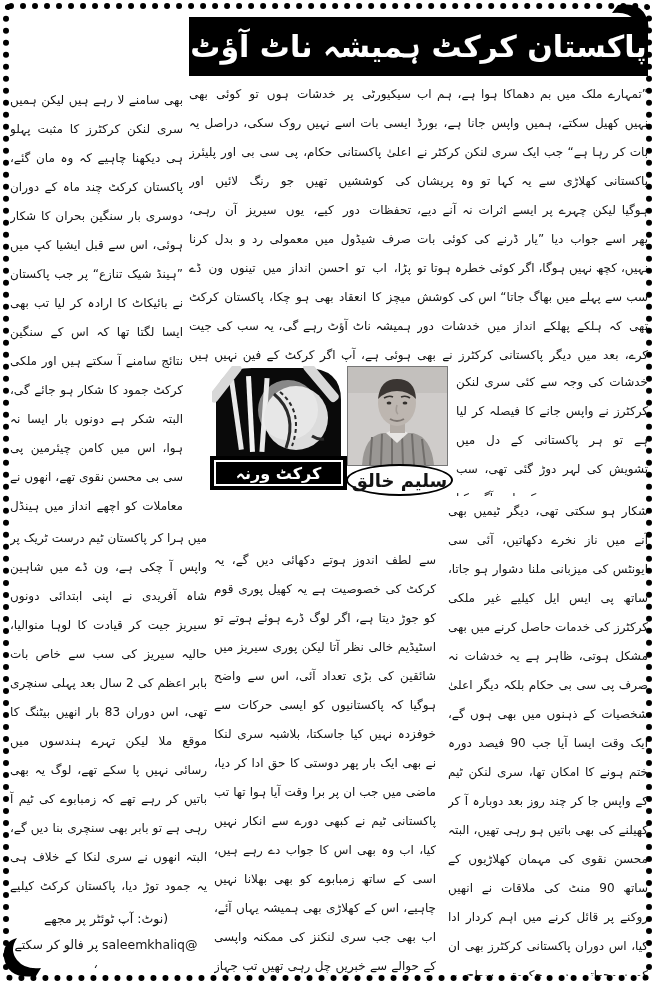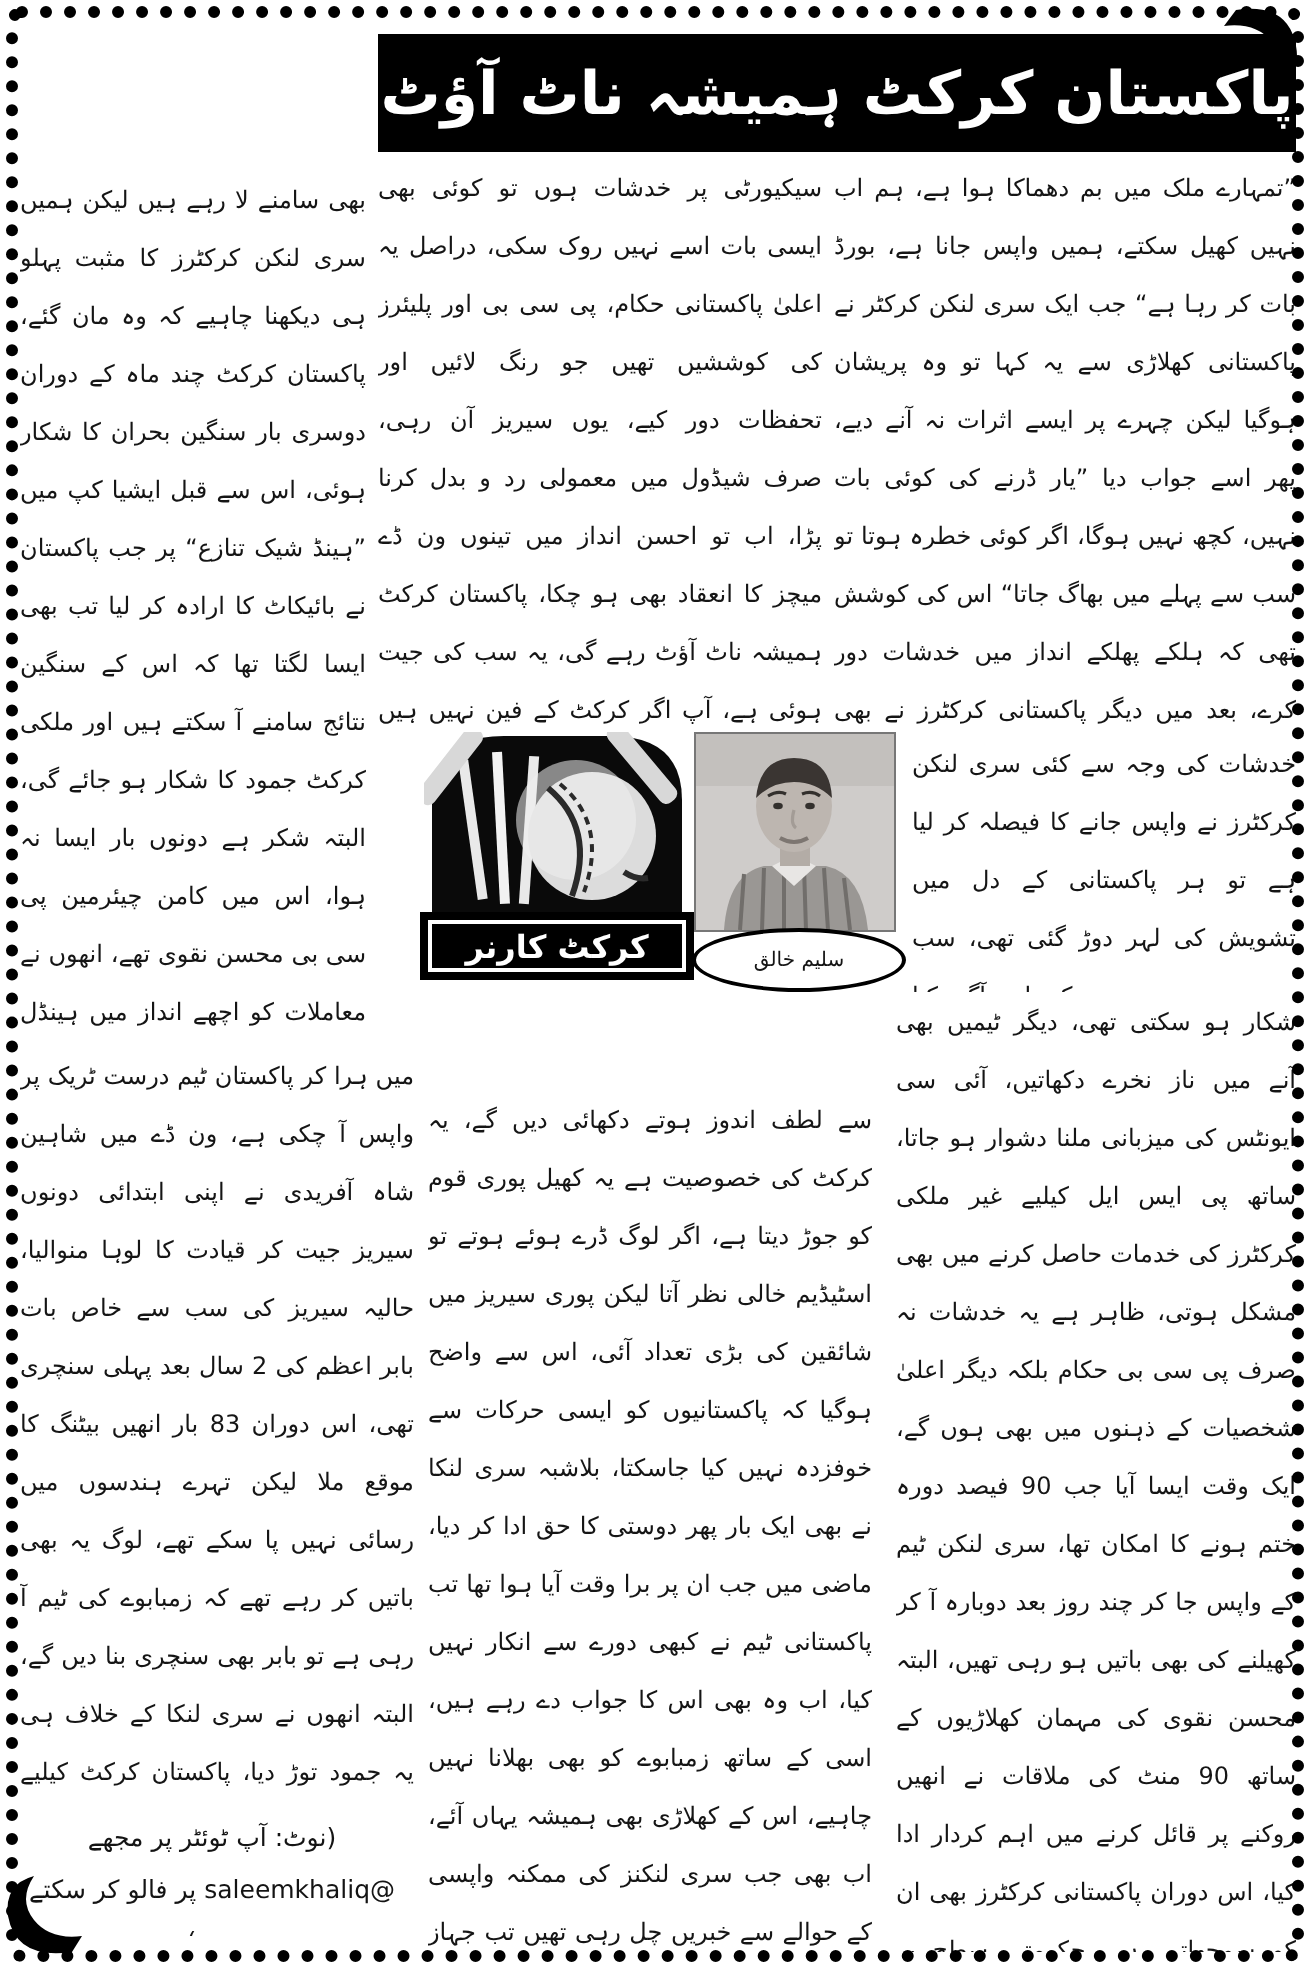--- a/index.html
+++ b/index.html
@@ -45,21 +45,21 @@
     display:flex;align-items:center;justify-content:center;direction:rtl;
   }
   #photo-box{
     position:absolute;left:347px;top:366px;width:101px;height:100px;
     border:1px solid #777;box-sizing:border-box;z-index:2;background:#cfcccb;
   }
   #pedestal{position:absolute;left:378px;top:466px;width:40px;height:12px;background:#b5b3b1;z-index:1;}
   #name-oval{
     position:absolute;left:346px;top:464px;width:103px;height:28px;background:#fff;
     border:2px solid #000;border-radius:50%;display:flex;align-items:center;justify-content:center;
-    font-size:10px;font-weight:normal;direction:rtl;z-index:3;
+    font-size:18px;font-weight:bold;direction:rtl;z-index:3;
   }
   #email-bar{
     position:absolute;left:205px;top:490px;width:243px;height:26px;
     display:flex;align-items:center;justify-content:center;
     font-weight:bold;font-size:18px;letter-spacing:.5px;color:#000;z-index:2;
     white-space:nowrap;
   }
 </style>
 </head>
 <body>
@@ -99,21 +99,21 @@
     <rect x="104" y="-8" width="10" height="48" rx="4" fill="#d8d8d8" transform="rotate(-40 109 16)"></rect>
 
     <circle cx="84" cy="52" r="32" fill="#dcdcdc"></circle>
     <circle cx="76" cy="44" r="30" fill="#f1f1f1" opacity="0.55"></circle>
     <path d="M62,28 Q86,48 74,82" stroke="#2a2a2a" stroke-width="3" fill="none"></path>
     <path d="M68,26 Q92,46 80,80" stroke="#2a2a2a" stroke-width="2" fill="none" stroke-dasharray="4 3"></path>
     <path d="M100,70 q6,4 12,3" stroke="#2a2a2a" stroke-width="3" fill="none"></path>
   </svg>
 
   <div id="logo-banner">
-    <span class="inner">کرکٹ کارنر</span>
+    <span class="inner">کرکٹ ورنہ</span>
   </div>
 
   <div id="pedestal"></div>
   <div id="photo-box">
     <svg width="99" height="98" viewBox="0 0 99 98">
       <rect width="99" height="98" fill="#cfccca"></rect>
       <rect x="0" y="0" width="99" height="26" fill="#c3c0bd"></rect>
 
       <path d="M14,98 Q16,70 34,66 L65,66 Q83,70 86,98 Z" fill="#9a9794"></path>
       <g stroke="#716e6b" stroke-width="2">

